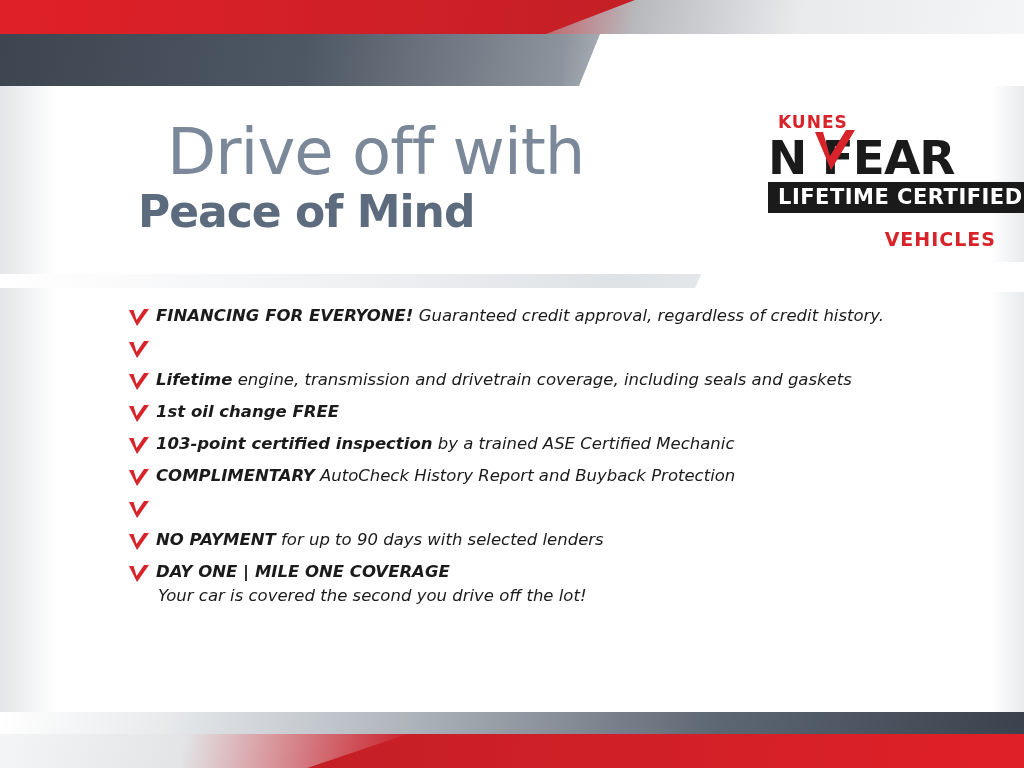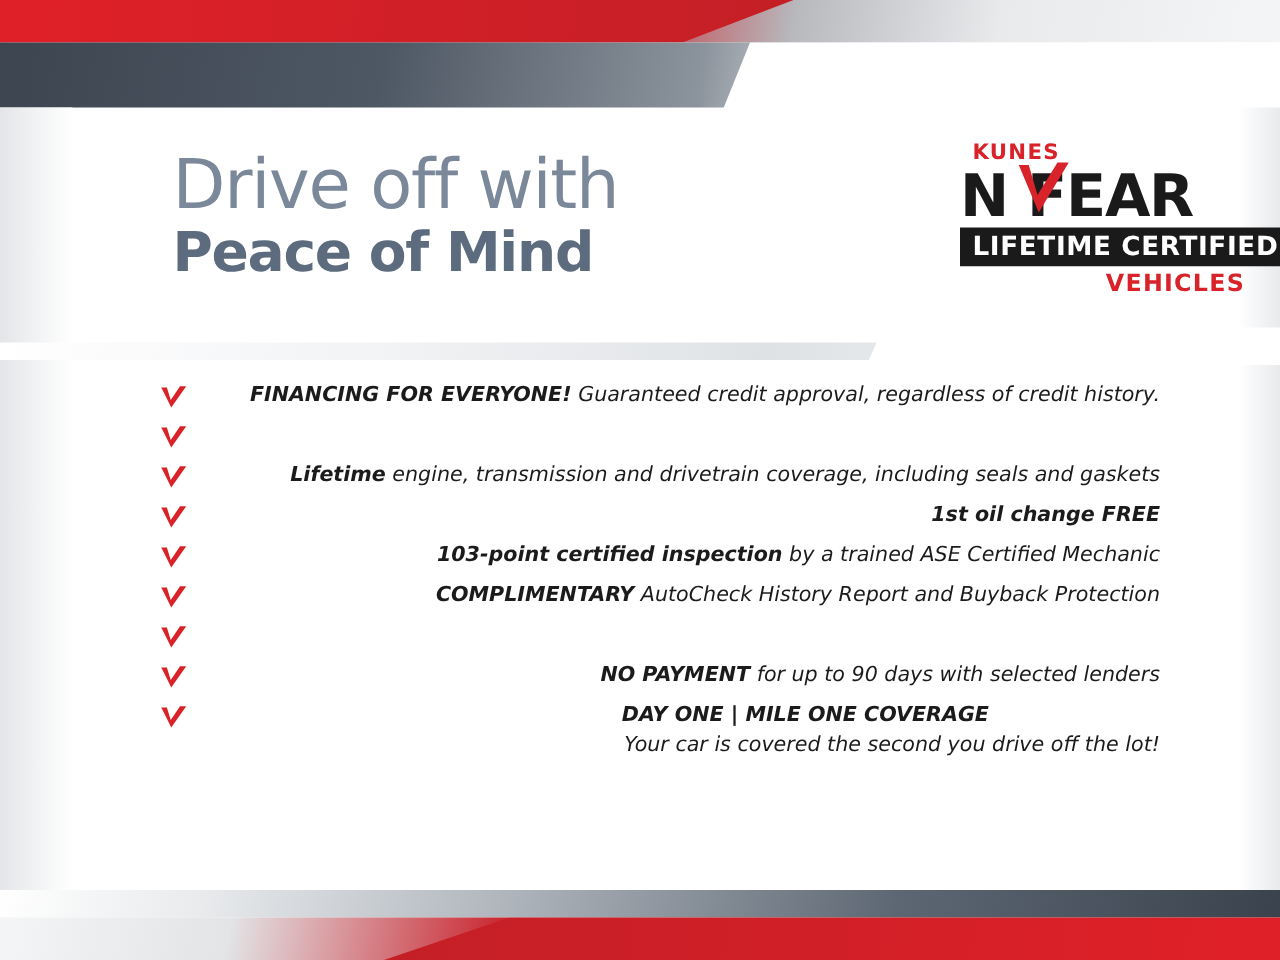--- a/index.html
+++ b/index.html
@@ -102,25 +102,26 @@
 
   
   .headline {
     position: absolute;
     top: 120px;
     left: 138px;
     color: #6b7a8c;
     letter-spacing: -1px;
   }
   .headline .line1 {
-    font-size: 55px;
+    font-size: 64px;
     font-weight: 400;
     line-height: 1;
     color: #7a8899;
     font-family: "DejaVu Sans", sans-serif;
+    margin-left: 29px;
   }
   .headline .line2 {
     font-size: 44px;
     font-weight: 700;
     line-height: 1.08;
     color: #5c6b7d;
     font-family: "DejaVu Sans", sans-serif;
     margin-top: 4px;
   }
 
@@ -187,41 +188,40 @@
     color: #ffffff;
     font-family: "DejaVu Sans", sans-serif;
     font-weight: 700;
     font-size: 21px;
     letter-spacing: 0.5px;
     padding: 3px 10px 4px 10px;
     white-space: nowrap;
   }
   .logo .vehicles {
     position: absolute;
-    top: 112px;
+    top: 124px;
     right: 12px;
     color: #d8232a;
     font-family: "DejaVu Sans", sans-serif;
     font-weight: 700;
     font-size: 19px;
     letter-spacing: 1px;
   }
 
   
   .bullets {
     position: absolute;
     top: 306px;
     left: 128px;
     width: 800px;
   }
   .bullet {
     display: flex;
     align-items: flex-start;
     margin-bottom: 10px;
-    justify-content: space-between;
   }
   .bullet .chk {
     flex: 0 0 auto;
     width: 22px;
     height: 20px;
     margin-right: 6px;
     margin-top: 2px;
   }
   .bullet .txt {
     font-family: "DejaVu Sans", sans-serif;

